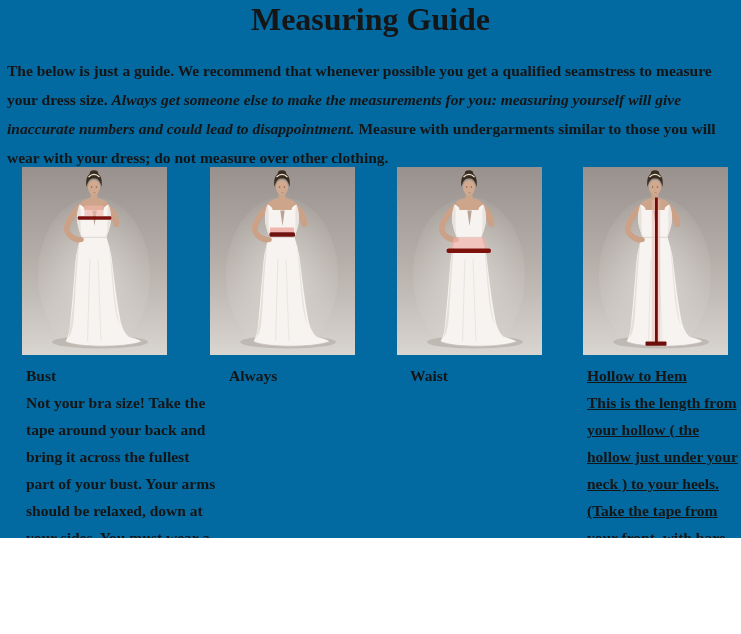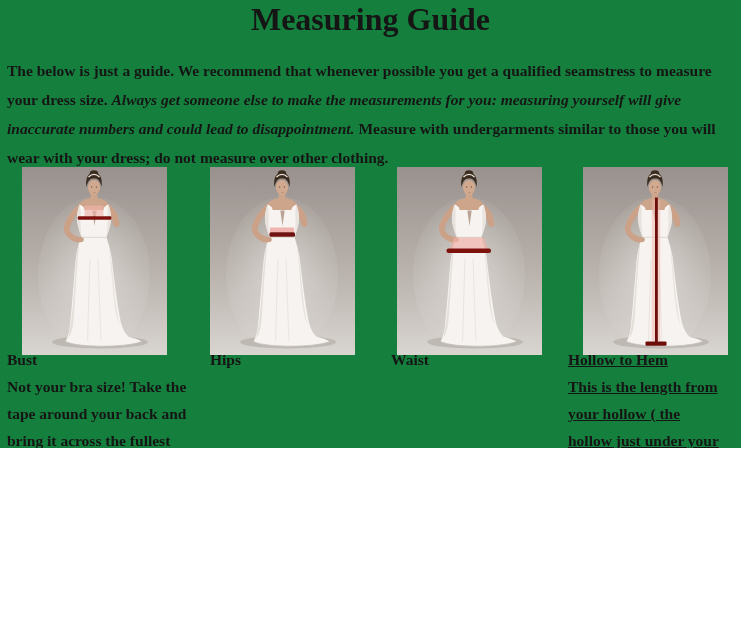--- a/index.html
+++ b/index.html
@@ -1,21 +1,21 @@
 <!DOCTYPE html>
 <html><head>
 <meta charset="utf-8">
 <style>
   * { box-sizing: border-box; }
   html, body { margin: 0; padding: 0; background: #ffffff; }
   .page {
     position: relative;
     width: 741px;
-    height: 448px;
-    background: #15803d;
+    height: 538px;
+    background: #0369a1;
     font-family: "Liberation Serif", "DejaVu Serif", serif;
     color: #151515;
     overflow: hidden;
   }
   .page-title {
     position: absolute;
     top: 0; left: 0;
     width: 100%;
     margin: 0;
     text-align: center;
@@ -39,25 +39,26 @@
     width: 145px;
     height: 188px;
   }
   .figure svg { display: block; width: 100%; height: 100%; }
   .fig-1 { left: 22px; }
   .fig-2 { left: 210px; }
   .fig-3 { left: 397px; }
   .fig-4 { left: 583px; }
   .col {
     position: absolute;
-    top: 346px;
+    top: 362px;
     font-size: 15.5px;
     line-height: 27px;
     font-weight: bold;
     white-space: nowrap;
+    margin-left: 19px;
   }
   .col h2 {
     margin: 0;
     font-size: 15.5px;
     line-height: 27px;
     font-weight: bold;
   }
   .col-1 { left: 7px;   width: 200px; }
   .col-2 { left: 210px; width: 182px; }
   .col-3 { left: 391px; width: 176px; }
@@ -165,21 +166,21 @@
       </g>
     </svg>
   </div>
 
   <div class="col col-1">
     <h2>Bust</h2>
     <div class="body">Not your bra size! Take the<br>tape around your back and<br>bring it across the fullest<br>part of your bust. Your arms<br>should be relaxed, down at<br>your sides. You must wear a<br>bra when taking this<br>measurement.</div>
   </div>
 
   <div class="col col-2">
-    <h2>Hips</h2>
+    <h2>Always</h2>
   </div>
 
   <div class="col col-3">
     <h2>Waist</h2>
   </div>
 
   <div class="col col-4">
     <h2>Hollow to Hem</h2>
     <div class="body">This is the length from<br>your hollow ( the<br>hollow just under your<br>neck ) to your heels.<br>(Take the tape from<br>your front, with bare<br>foot ). You should<br>stand upright and your<br>feet should keep together</div>
   </div>

